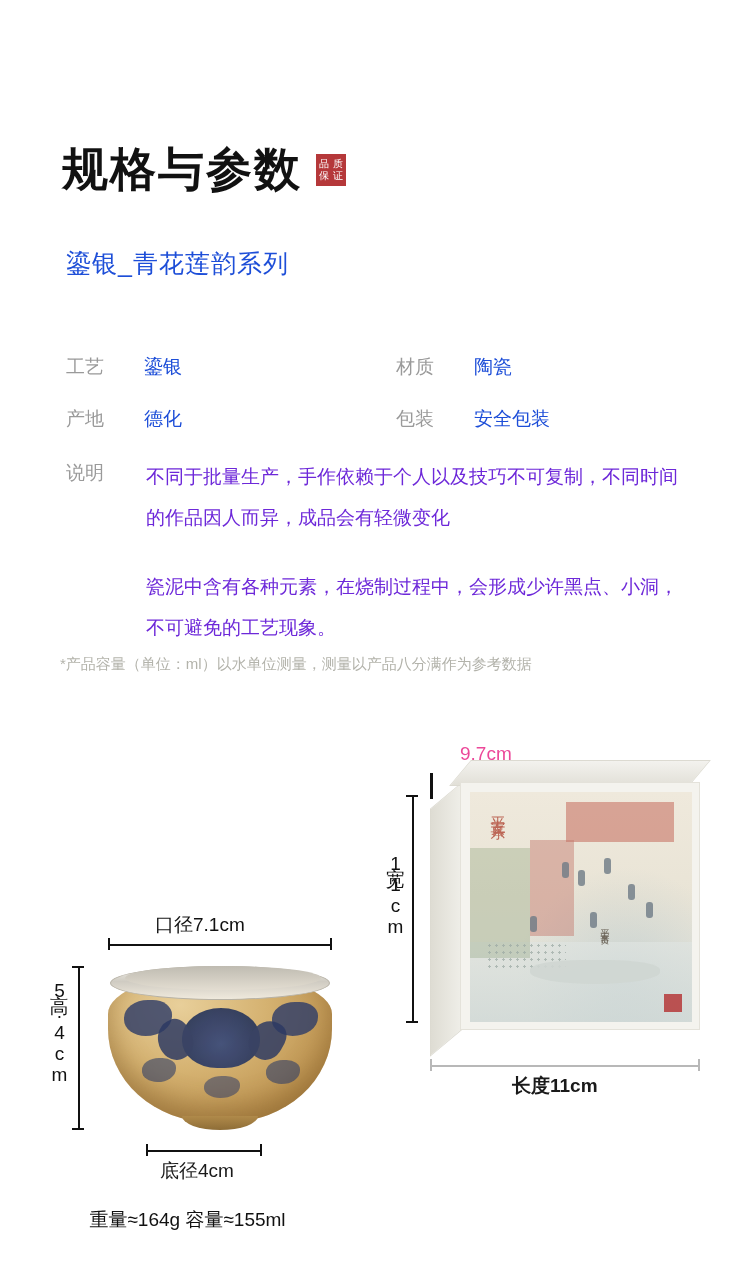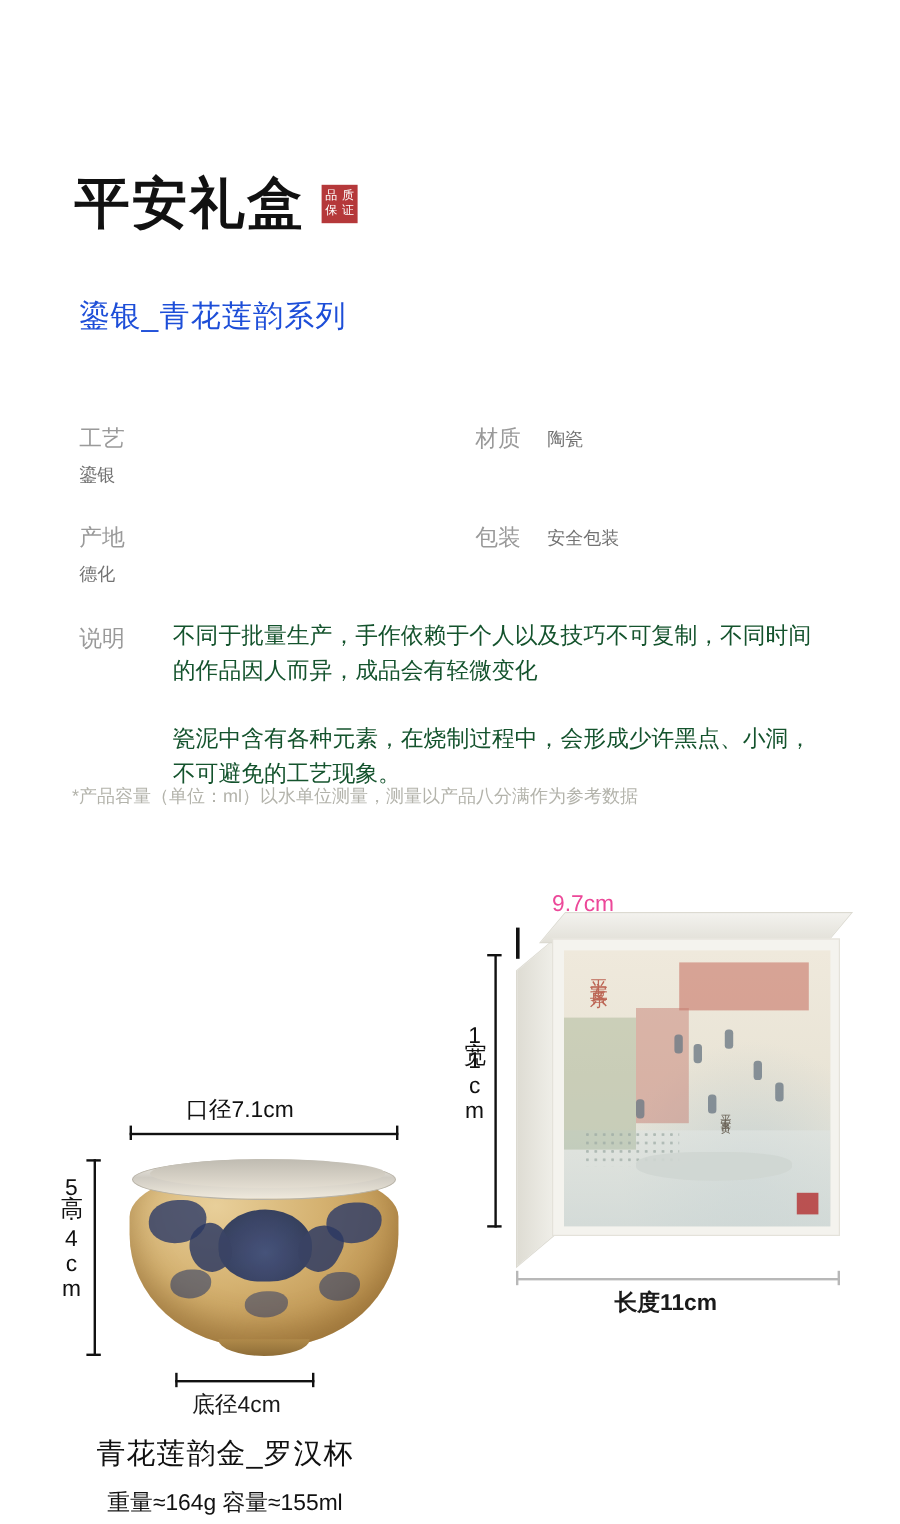--- a/index.html
+++ b/index.html
@@ -77,50 +77,52 @@
     width: 620px;
   }
   .spec-line {
     display: flex;
     margin-bottom: 22px;
   }
   .spec-cell {
     display: flex;
     align-items: flex-start;
   }
-  .spec-cell.left { width: 330px; flex-direction: column; }
+  .spec-cell.left { width: 330px; }
   .spec-label {
     color: #9a9a9a;
     font-size: 19px;
     min-width: 60px;
     line-height: 30px;
   }
   .spec-value {
-    color: #737373;
-    font-size: 15px;
+    color: #1d4ed8;
+    font-size: 19px;
+    margin-left: 18px;
     line-height: 30px;
   }
   .desc-row {
     display: flex;
     margin-top: 4px;
+    justify-content: space-between;
   }
   .desc-label {
     color: #9a9a9a;
     font-size: 19px;
     min-width: 60px;
     line-height: 33px;
   }
   .desc-body {
     margin-left: 18px;
     width: 540px;
   }
   .desc-p {
     font-size: 19px;
-    line-height: 29px;
-    color: #14532d;
+    line-height: 41px;
+    color: #6d28d9;
     margin: 0 0 28px 0;
   }
 
   .notes {
     position: absolute;
     left: 60px;
     top: 650px;
     color: #b3b3ab;
     font-size: 15px;
     line-height: 27px;
@@ -382,21 +384,21 @@
     width: 340px;
     text-align: center;
   }
 </style>
 </head>
 <body>
 
 <div class="page">
 
   <div class="title-row">
-    <div class="main-title">平安礼盒</div>
+    <div class="main-title">规格与参数</div>
     <div class="seal">
       <span>品</span>
       <span>质</span>
       <span>保</span>
       <span>证</span>
     </div>
   </div>
 
   <div class="subtitle">鎏银_青花莲韵系列</div>
 
@@ -465,21 +467,20 @@
         </div>
         <div class="cup-foot"></div>
       </div>
 
       <div class="bar-h" style="left:86px; top:330px; width:116px;"></div>
       <div class="tick-v" style="left:86px; top:324px;"></div>
       <div class="tick-v" style="left:200px; top:324px;"></div>
       <div style="position:absolute; left:100px; top:338px; font-size:19px;">底径4cm</div>
 
       <div class="cup-caption" style="left:-60px;">
-        <div class="cap-name">青花莲韵金_罗汉杯</div>
         <div class="cap-sub">重量≈164g  容量≈155ml</div>
       </div>
     </div>
 
     <div class="box-area">
       <div class="box-top-label">9.7cm</div>
 
       <div class="bar-h" style="left:30px; top:38px; width:3px; height:26px; background:#111;"></div>
 
       <div class="bar-v" style="left:12px; top:60px; height:228px;"></div>

